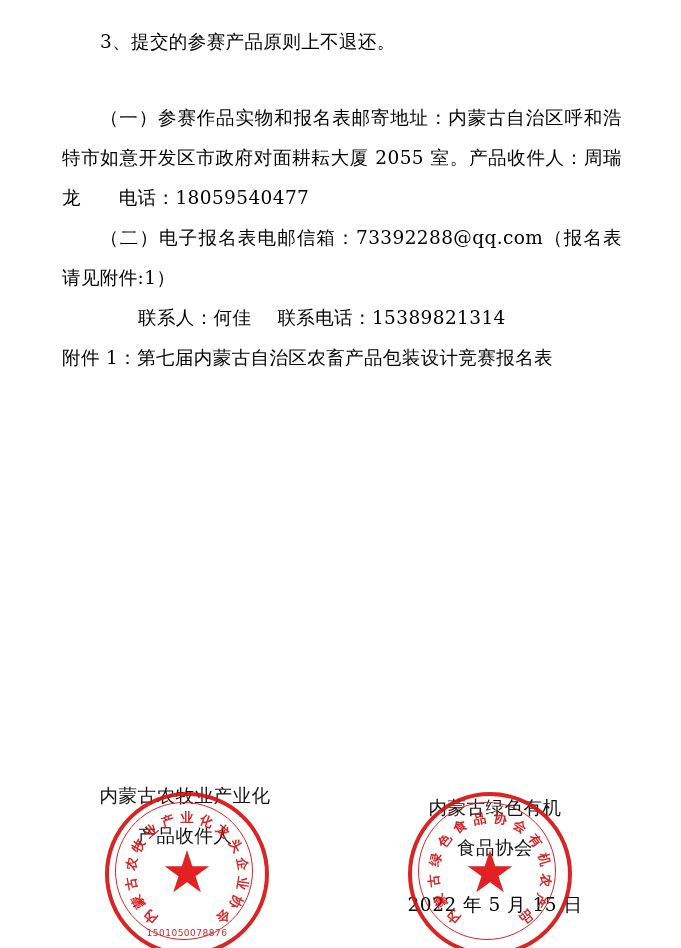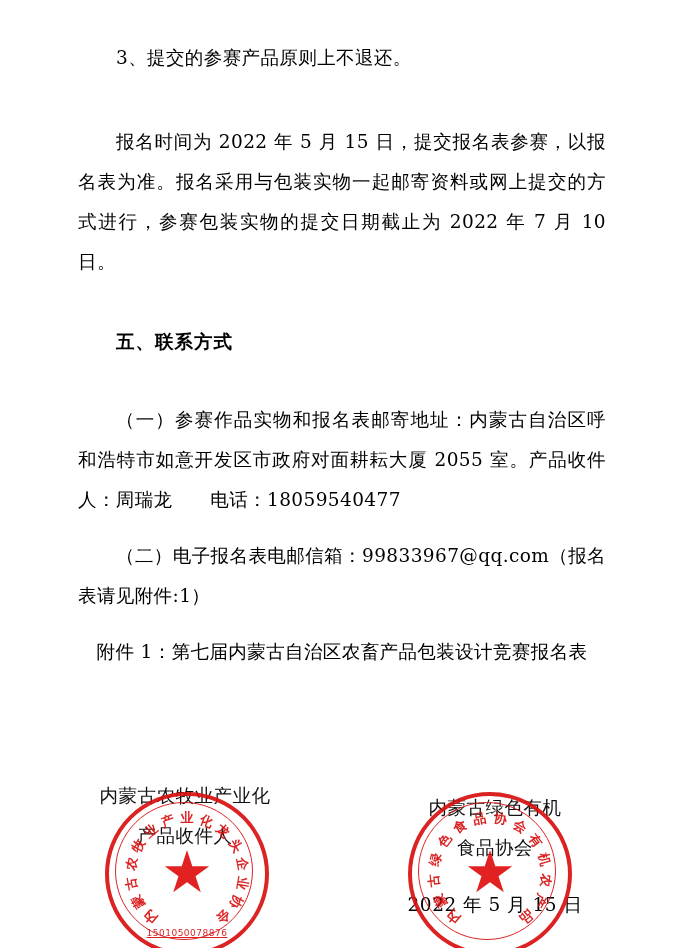--- a/index.html
+++ b/index.html
@@ -22,21 +22,21 @@
     height: 948px;
     padding: 0;
   }
   .doc-body {
     position: absolute;
     left: 62px;
     top: 22px;
     width: 560px;
   }
   p {
-    margin: 16px;
+    margin: 0;
     padding: 0;
   }
   .para {
     font-size: 18.5px;
     line-height: 40px;
     text-align: justify;
     text-justify: inter-ideograph;
     letter-spacing: 0.4px;
   }
   .indent2 {
@@ -56,21 +56,20 @@
     font-size: 18.5px;
     line-height: 40px;
     text-indent: 76px;
     letter-spacing: 0.4px;
   }
   .attach-line {
     font-size: 18.5px;
     line-height: 40px;
     letter-spacing: 0.4px;
     text-indent: 0;
-    text-align: center;
   }
   .spacer-wide { display: inline-block; width: 26px; }
 
   
   .sign-area {
     position: absolute;
     left: 0;
     top: 770px;
     width: 681px;
     height: 178px;
@@ -147,48 +146,46 @@
   .seal-bottom {
     position: absolute;
     left: 0;
     bottom: 14px;
     width: 100%;
     text-align: center;
     font-size: 9px;
     color: #d81111;
     font-family: "DejaVu Sans", sans-serif;
     letter-spacing: 0.5px;
-    text-decoration: underline;
   }
 </style>
 </head>
 <body>
 
 <div class="page">
 
   <div class="doc-body">
 
     <p class="para indent2">3、提交的参赛产品原则上不退还。</p>
 
     <div class="gap-sm"></div>
     <div class="gap-sm"></div>
 
-    <p class="para indent2">报名时间为 2022 年 5 月 15 日，提交报名表参赛，以报名表为准。报名采用与包装实物一起邮寄资料或网上提交的方式进行，参赛包装实物的提交日期截止为 2022 年 7 月 10 日。</p>
 
     <div class="gap-md"></div>
 
 
     <div class="gap-sm"></div>
-    <p class="heading">五、联系方式</p>
     <div class="gap-sm"></div>
 
     <p class="para indent2">（一）参赛作品实物和报名表邮寄地址：内蒙古自治区呼和浩特市如意开发区市政府对面耕耘大厦 2055 室。产品收件人：周瑞龙　　电话：18059540477</p>
 
-    <p class="para indent2">（二）电子报名表电邮信箱：99833967@qq.com（报名表请见附件:1）</p>
-
+    <p class="para indent2">（二）电子报名表电邮信箱：73392288@qq.com（报名表请见附件:1）</p>
+
+    <p class="contact-line"><span>联系人：</span><span>何佳</span><span class="spacer-wide"></span><span>联系电话：</span><span>15389821314</span></p>
 
     <p class="attach-line">附件 1：第七届内蒙古自治区农畜产品包装设计竞赛报名表</p>
 
   </div>
 
   <div class="sign-area">
 
     <div class="sign-block sign-left">
       <div>内蒙古农牧业产业化</div>
       <div>产品收件人</div>

